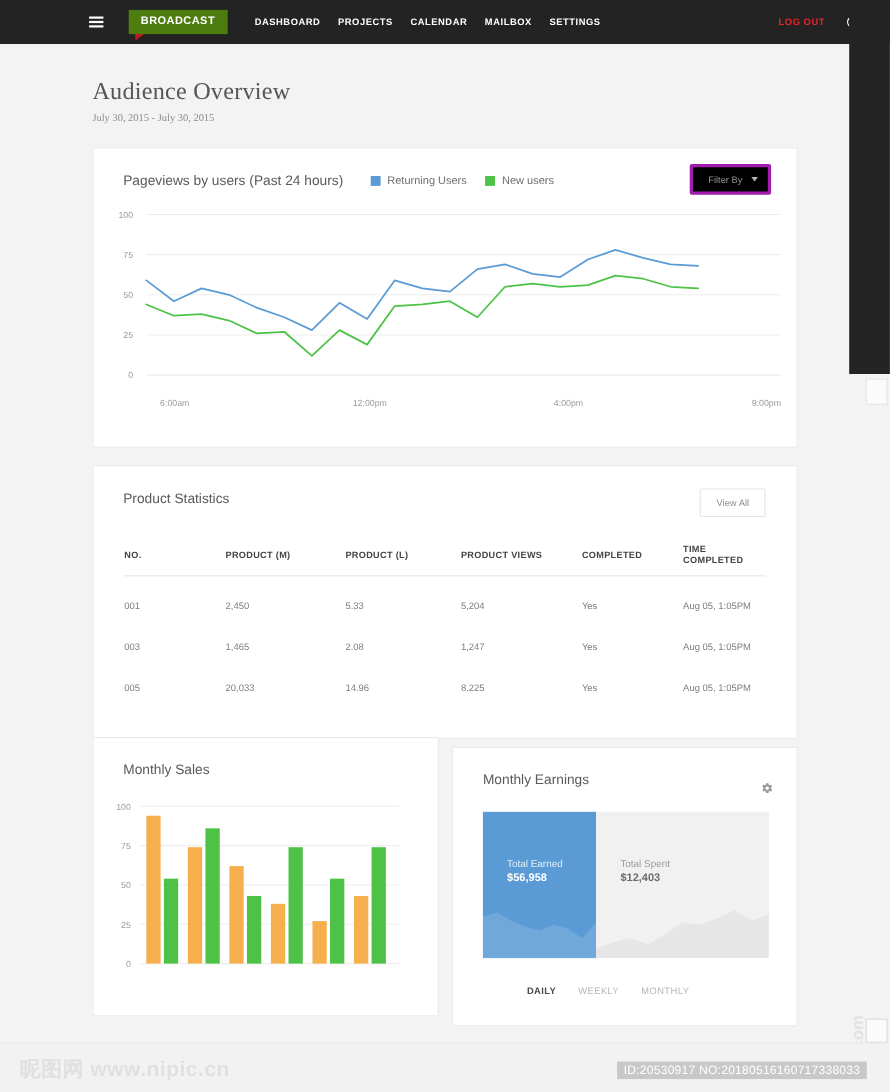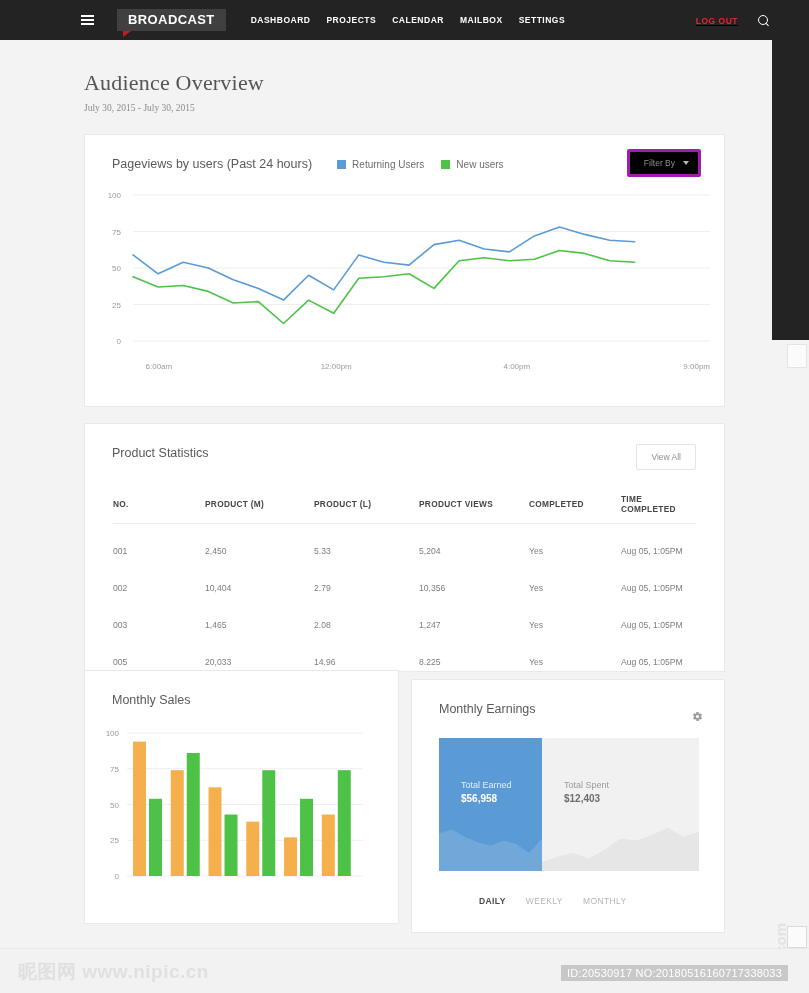--- a/index.html
+++ b/index.html
@@ -14,34 +14,34 @@
   
   .topbar {
     position: absolute; top: 0; left: 0; width: 809px; height: 40px;
     background: #232323; display: flex; align-items: center;
   }
   .hamburger { margin-left: 81px; width: 13px; display: flex; flex-direction: column; gap: 2px; cursor: pointer; }
   .hamburger span { display: block; height: 2px; background: #ffffff; width: 13px; }
 
   .broadcast-wrap { position: relative; margin-left: 23px; }
   .broadcast {
-    background: #404040; color: #fff; font-size: 13px; font-weight: bold;
+    background: #4d7c0f; color: #fff; font-size: 10px; font-weight: bold;
     letter-spacing: .4px; padding: 6px 11px 6px 11px; line-height: 10px;
     position: relative; display: inline-block;
   }
   .broadcast:after {
     content: ""; position: absolute; left: 6px; bottom: -6px;
     border-left: 8px solid #c11c21; border-bottom: 6px solid transparent;
   }
   .nav-links { display: flex; align-items: flex-end; margin-left: 25px; gap: 16px; }
   .nav-links a {
     color: #fff; font-size: 8.5px; font-weight: bold; letter-spacing: .5px;
     text-decoration: none;
   }
-  .nav-right { position: absolute; right: 40px; display: flex; align-items: flex-end; gap: 20px; text-decoration: underline; }
+  .nav-right { position: absolute; right: 28px; display: flex; align-items: flex-start; gap: 20px; }
   .logout { color: #e8252a; font-size: 8.5px; font-weight: bold; letter-spacing: .5px; text-decoration: none; }
   .search-icon { width: 11px; height: 11px; position: relative; cursor: pointer; display:inline-block;}
   .search-icon:before {
     content: ""; position: absolute; left: 0; top: 0; width: 8px; height: 8px;
     border: 1.4px solid #fff; border-radius: 50%;
   }
   .search-icon:after {
     content: ""; position: absolute; right: 0px; bottom: 0px; width: 4px; height: 1.4px;
     background: #fff; transform: rotate(45deg);
   }
@@ -237,28 +237,20 @@
           <th style="width:92px">COMPLETED</th>
           <th>TIME COMPLETED</th>
         </tr>
       </thead>
       <tbody id="tbody">
           <tr>
             <td>001</td>
             <td>2,450</td>
             <td>5.33</td>
             <td>5,204</td>
-            <td>Yes</td>
-            <td>Aug 05, 1:05PM</td>
-          </tr>
-          <tr>
-            <td>002</td>
-            <td>10,404</td>
-            <td>2.79</td>
-            <td>10,356</td>
             <td>Yes</td>
             <td>Aug 05, 1:05PM</td>
           </tr>
           <tr>
             <td>003</td>
             <td>1,465</td>
             <td>2.08</td>
             <td>1,247</td>
             <td>Yes</td>
             <td>Aug 05, 1:05PM</td>

